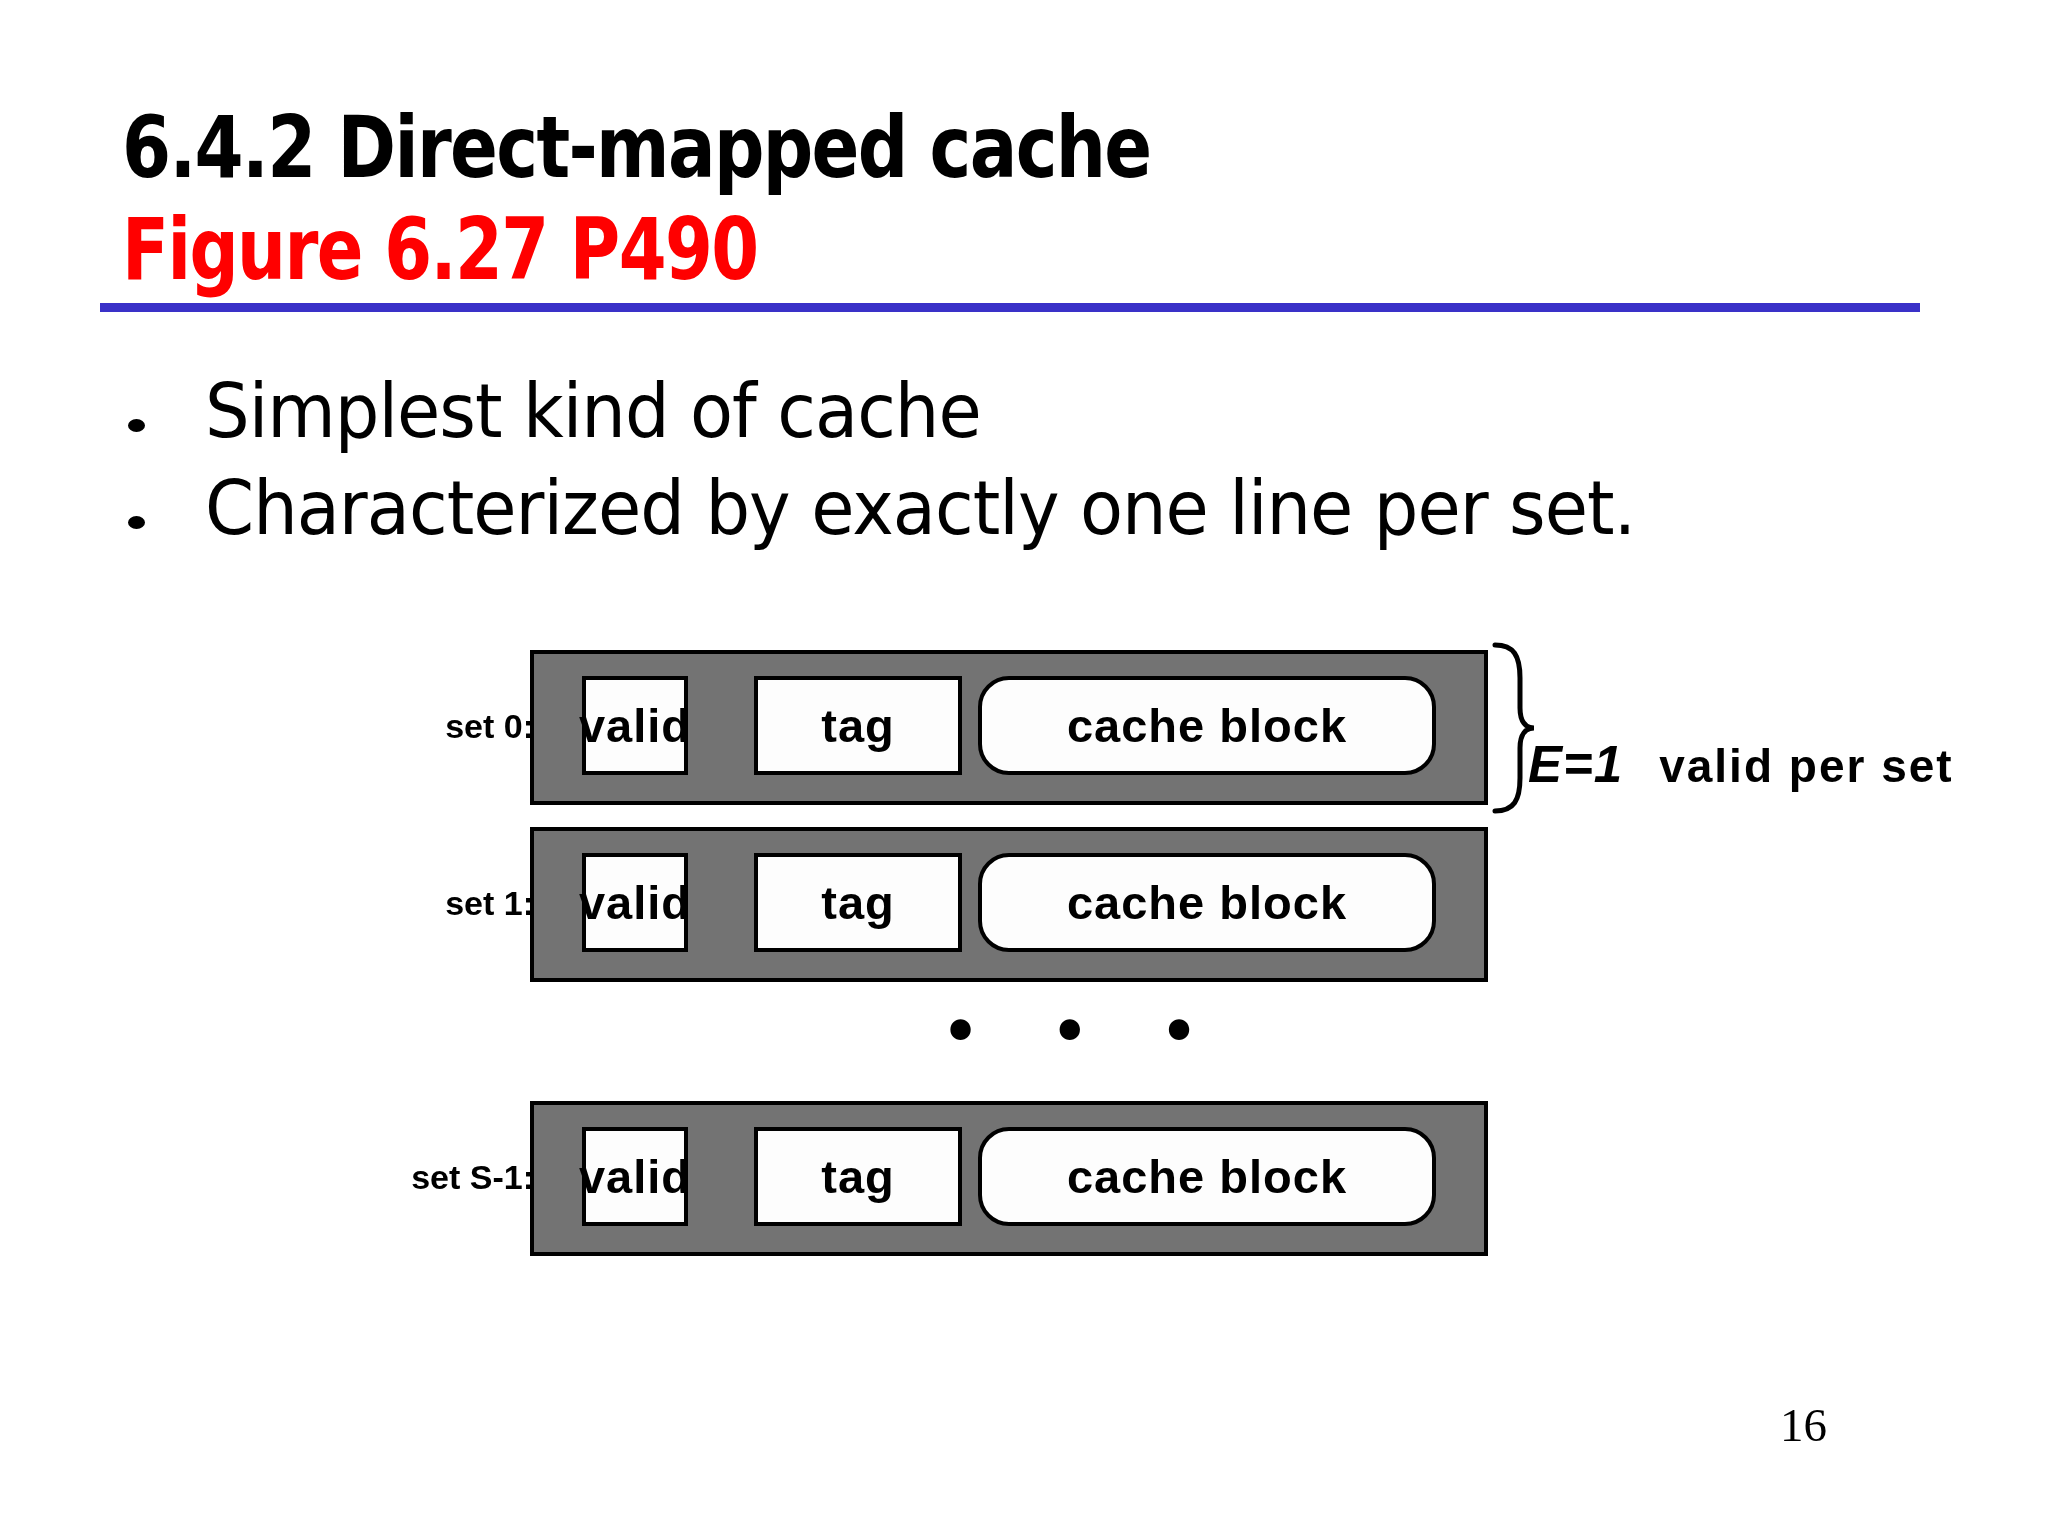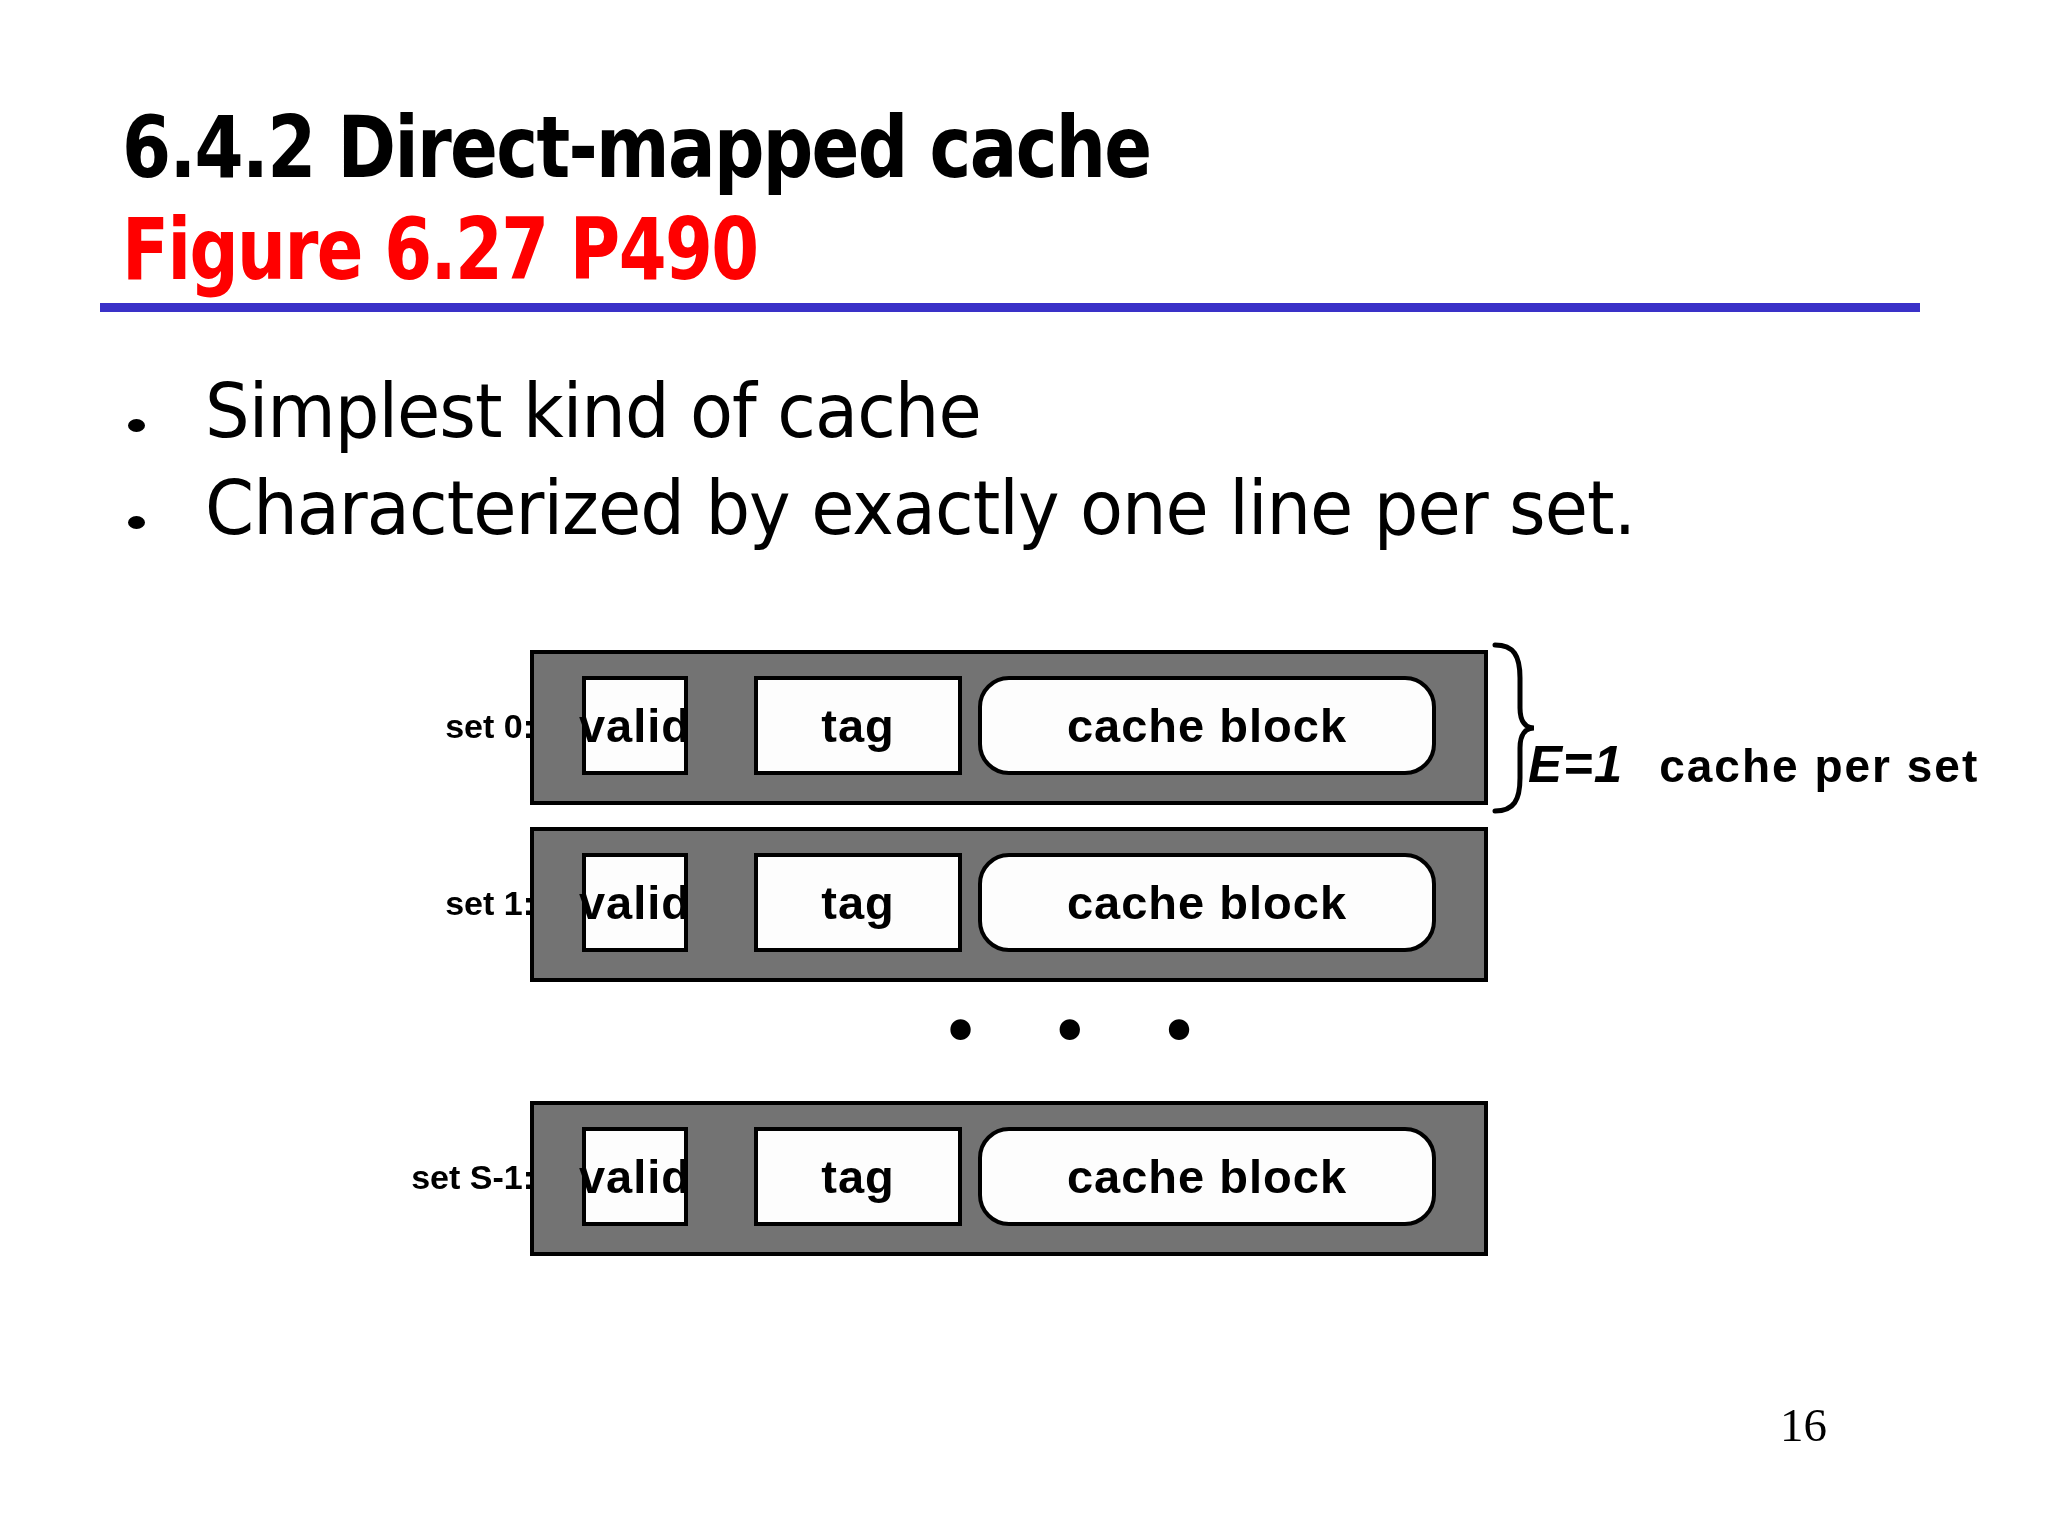--- a/index.html
+++ b/index.html
@@ -95,21 +95,21 @@
     <div class="cell cell-block">
         <span>cache block</span>
       </div>
   </div>
 
   <svg class="brace" viewBox="0 0 44 172">
     <path d="M3,3 C22,3 28,14 28,36 L28,66 C28,80 34,86 42,86 C34,86 28,92 28,106 L28,136 C28,158 22,169 3,169" fill="none" stroke="#000" stroke-width="5" stroke-linecap="round"></path>
   </svg>
   <div class="e-note">
     <span class="e-label">E=1</span>
-    <span class="e-text">cache per set</span>
+    <span class="e-text">valid per set</span>
   </div>
 
   <div class="set-label lbl1">set 1:</div>
   <div class="row row1">
     <div class="cell cell-valid">
         <span>valid</span>
       </div>
     <div class="cell cell-tag">
         <span>tag</span>
       </div>

